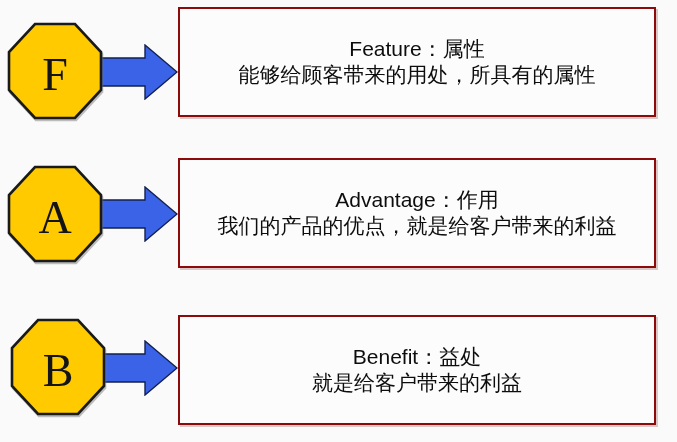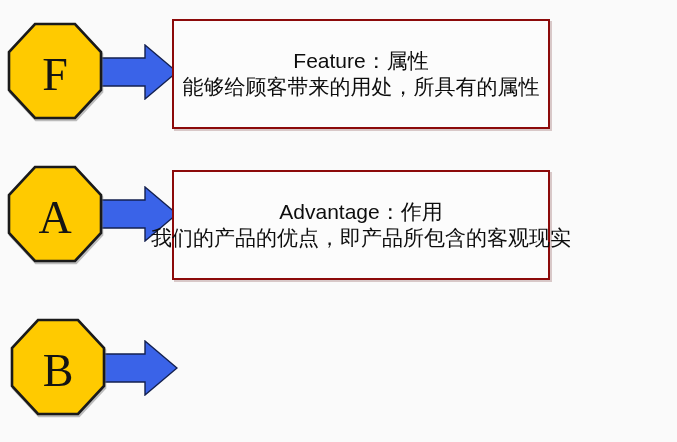--- a/index.html
+++ b/index.html
@@ -7,28 +7,27 @@
     width:677px;height:442px;
     background:var(--page_bg,#fafafa);
     font-family:"Liberation Sans",sans-serif;
     overflow:hidden;position:relative;
   }
   .stage{position:absolute;left:0;top:0;width:677px;height:442px;}
   .row{position:absolute;left:0;top:0;width:677px;height:442px;}
 
   
   .box{
-    position:absolute;left:172px;width:378px;height:110px;
+    position:absolute;left:178px;width:478px;height:110px;
     box-sizing:border-box;
     background:var(--box_fill,#fcfcfc);
     border:2px solid var(--box_border,#8c0a0a);
     box-shadow:2px 2px 0 rgba(175,140,140,.45);
     display:flex;flex-direction:column;justify-content:center;align-items:center;
     text-align:center;
-    margin-top:12px;
   }
   .box .title,.box .desc{
     font-size:21px;line-height:26px;color:#0d0d0d;
     white-space:nowrap;
   }
 
   
   .oct{
     position:absolute;width:96px;height:98px;
     display:flex;align-items:center;justify-content:center;
@@ -87,30 +86,34 @@
       <polygon points="0,14 52,14 52,1 84,28 52,55 52,42 0,42"></polygon>
     </svg>
     <div class="oct">
       <svg viewBox="0 0 96 98">
         <polygon points="28,2 68,2 94,30 94,68 68,96 28,96 2,68 2,30"></polygon>
       </svg>
       <span class="letter">A</span>
     </div>
     <div class="box">
       <div class="title">Advantage：作用</div>
-      <div class="desc">我们的产品的优点，即产品所包含的客观现实</div>
+      <div class="desc">我们的产品的优点，就是给客户带来的利益</div>
     </div>
   </div>
 
   <div class="row r3">
     <svg class="arrow" viewBox="0 0 85 56">
       <polygon points="0,14 52,14 52,1 84,28 52,55 52,42 0,42"></polygon>
     </svg>
     <div class="oct">
       <svg viewBox="0 0 96 98">
         <polygon points="28,2 68,2 94,30 94,68 68,96 2,68 2,30" style="display:none"></polygon>
         <polygon points="28,2 68,2 94,30 94,68 68,96 28,96 2,68 2,30"></polygon>
       </svg>
       <span class="letter">B</span>
     </div>
+    <div class="box">
+      <div class="title">Benefit：益处</div>
+      <div class="desc">就是给客户带来的利益</div>
+    </div>
   </div>
 
 </div>
 
 </body></html>

